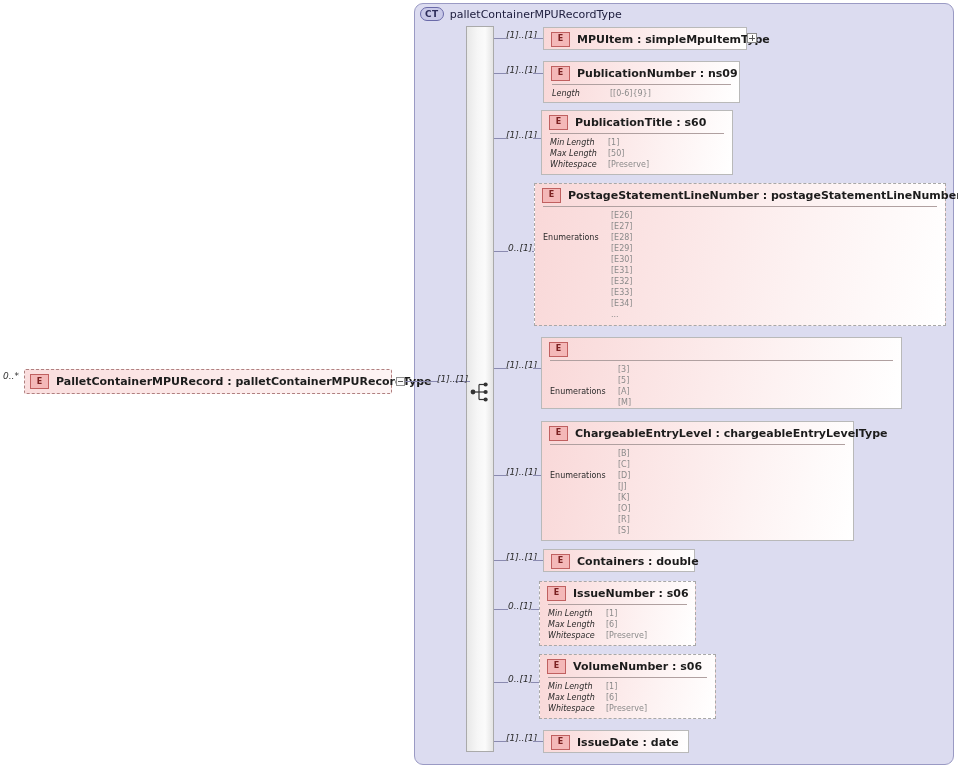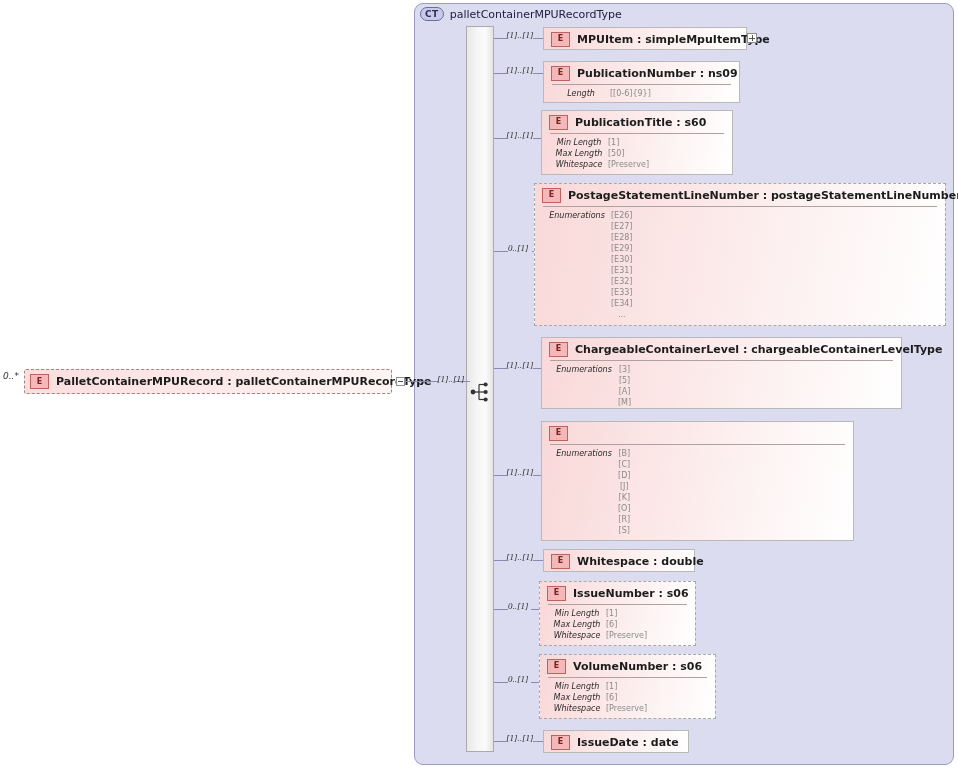--- a/index.html
+++ b/index.html
@@ -1,21 +1,21 @@
 <!DOCTYPE html>
 <html><head>
 <meta charset="utf-8">
 <style>
   html,body{margin:0;padding:0;}
   body{
     width:958px;height:770px;background:#ffffff;
     font-family:"DejaVu Sans","Liberation Sans",sans-serif;
     position:relative;overflow:hidden;
   }
-  .abs{position:absolute;text-align:center;}
+  .abs{position:absolute;}
 
   
   #ct-container{
     left:414px;top:3px;width:540px;height:762px;
     background:#dcdcf0;border:1px solid #9a9ac4;border-radius:9px;
     box-sizing:border-box;
   }
   #ct-header{left:420px;top:5px;height:18px;display:flex;align-items:center;gap:6px;}
   .ct-badge{
     display:inline-block;border:1px solid #6a6aa8;border-radius:7px;
@@ -66,26 +66,26 @@
     background:#f4b8b8;color:#7a2020;font-size:8px;font-weight:bold;
     display:flex;align-items:center;justify-content:center;line-height:1;
   }
   .el-name{font-size:11px;font-weight:bold;color:#1c1c1c;white-space:nowrap;}
   .el-rule{height:1px;background:#b0a0a0;margin:0 8px;}
   .facets{padding:3px 0 4px 8px;}
   .facet-row{display:flex;font-size:8px;line-height:11px;}
   .facet-name{width:58px;font-style:italic;color:#2b2b2b;}
   .facet-val{color:#8a8a8a;}
   .enum-block{display:flex;font-size:8px;line-height:11px;}
-  .enum-label{width:68px;font-style:italic;color:#2b2b2b;flex:none;}
+  .enum-label{width:68px;color:#2b2b2b;flex:none;margin-top:22px;}
   .enum-vals{color:#8a8a8a;}
   .enum-vals div{line-height:11px;}
 
   
-  .occ{position:absolute;font-size:9px;font-style:italic;color:#2b2b2b;white-space:nowrap;font-family:Liberation Serif, serif;}
+  .occ{position:absolute;font-size:9px;font-style:italic;color:#2b2b2b;white-space:nowrap;}
   .stub{position:absolute;height:1px;background:#8a8ab0;}
 
   
   #mpu-plus{
     left:747px;top:33px;width:10px;height:10px;background:#fbfbfb;
     border:1px solid #8d8d8d;box-sizing:border-box;
   }
   #mpu-plus:before{content:"";position:absolute;left:1px;top:4px;width:6px;height:1px;background:#555;}
   #mpu-plus:after{content:"";position:absolute;left:4px;top:1px;width:1px;height:6px;background:#555;}
 </style>
@@ -205,21 +205,20 @@
     </div>
   </div>
 </div>
 
 <span class="occ" style="left:506px;top:360px;">[1]..[1]</span>
 <div class="stub" style="left:494px;top:368px;width:12px;"></div>
 <div class="stub" style="left:533px;top:368px;width:8px;"></div>
 <div class="abs el-box" style="left:541px;top:337px;width:361px;height:72px;">
   <div class="el-head">
     <span class="e-badge">E</span>
-    <span class="el-name">ChargeableContainerLevel : chargeableContainerLevelType</span>
   </div>
   <div class="el-rule"></div>
   <div class="facets">
     <div class="enum-block">
       <span class="enum-label">Enumerations</span>
       <span class="enum-vals">
         <div>[3]</div>
         <div>[5]</div>
         <div>[A]</div>
         <div>[M]</div>
@@ -227,20 +226,21 @@
     </div>
   </div>
 </div>
 
 <span class="occ" style="left:506px;top:467px;">[1]..[1]</span>
 <div class="stub" style="left:494px;top:475px;width:12px;"></div>
 <div class="stub" style="left:533px;top:475px;width:8px;"></div>
 <div class="abs el-box" style="left:541px;top:421px;width:313px;height:120px;">
   <div class="el-head">
     <span class="e-badge">E</span>
+    <span class="el-name">ChargeableEntryLevel : chargeableEntryLevelType</span>
   </div>
   <div class="el-rule"></div>
   <div class="facets">
     <div class="enum-block">
       <span class="enum-label">Enumerations</span>
       <span class="enum-vals">
         <div>[B]</div>
         <div>[C]</div>
         <div>[D]</div>
         <div>[J]</div>
@@ -252,21 +252,21 @@
     </div>
   </div>
 </div>
 
 <span class="occ" style="left:506px;top:552px;">[1]..[1]</span>
 <div class="stub" style="left:494px;top:560px;width:12px;"></div>
 <div class="stub" style="left:533px;top:560px;width:10px;"></div>
 <div class="abs el-box" style="left:543px;top:549px;width:152px;height:23px;">
   <div class="el-head">
     <span class="e-badge">E</span>
-    <span class="el-name">Whitespace : double</span>
+    <span class="el-name">Containers : double</span>
   </div>
 </div>
 
 <span class="occ" style="left:508px;top:601px;">0..[1]</span>
 <div class="stub" style="left:494px;top:609px;width:14px;"></div>
 <div class="stub" style="left:531px;top:609px;width:8px;"></div>
 <div class="abs el-box optional" style="left:539px;top:581px;width:157px;height:65px;">
   <div class="el-head">
     <span class="e-badge">E</span>
     <span class="el-name">IssueNumber : s06</span>

